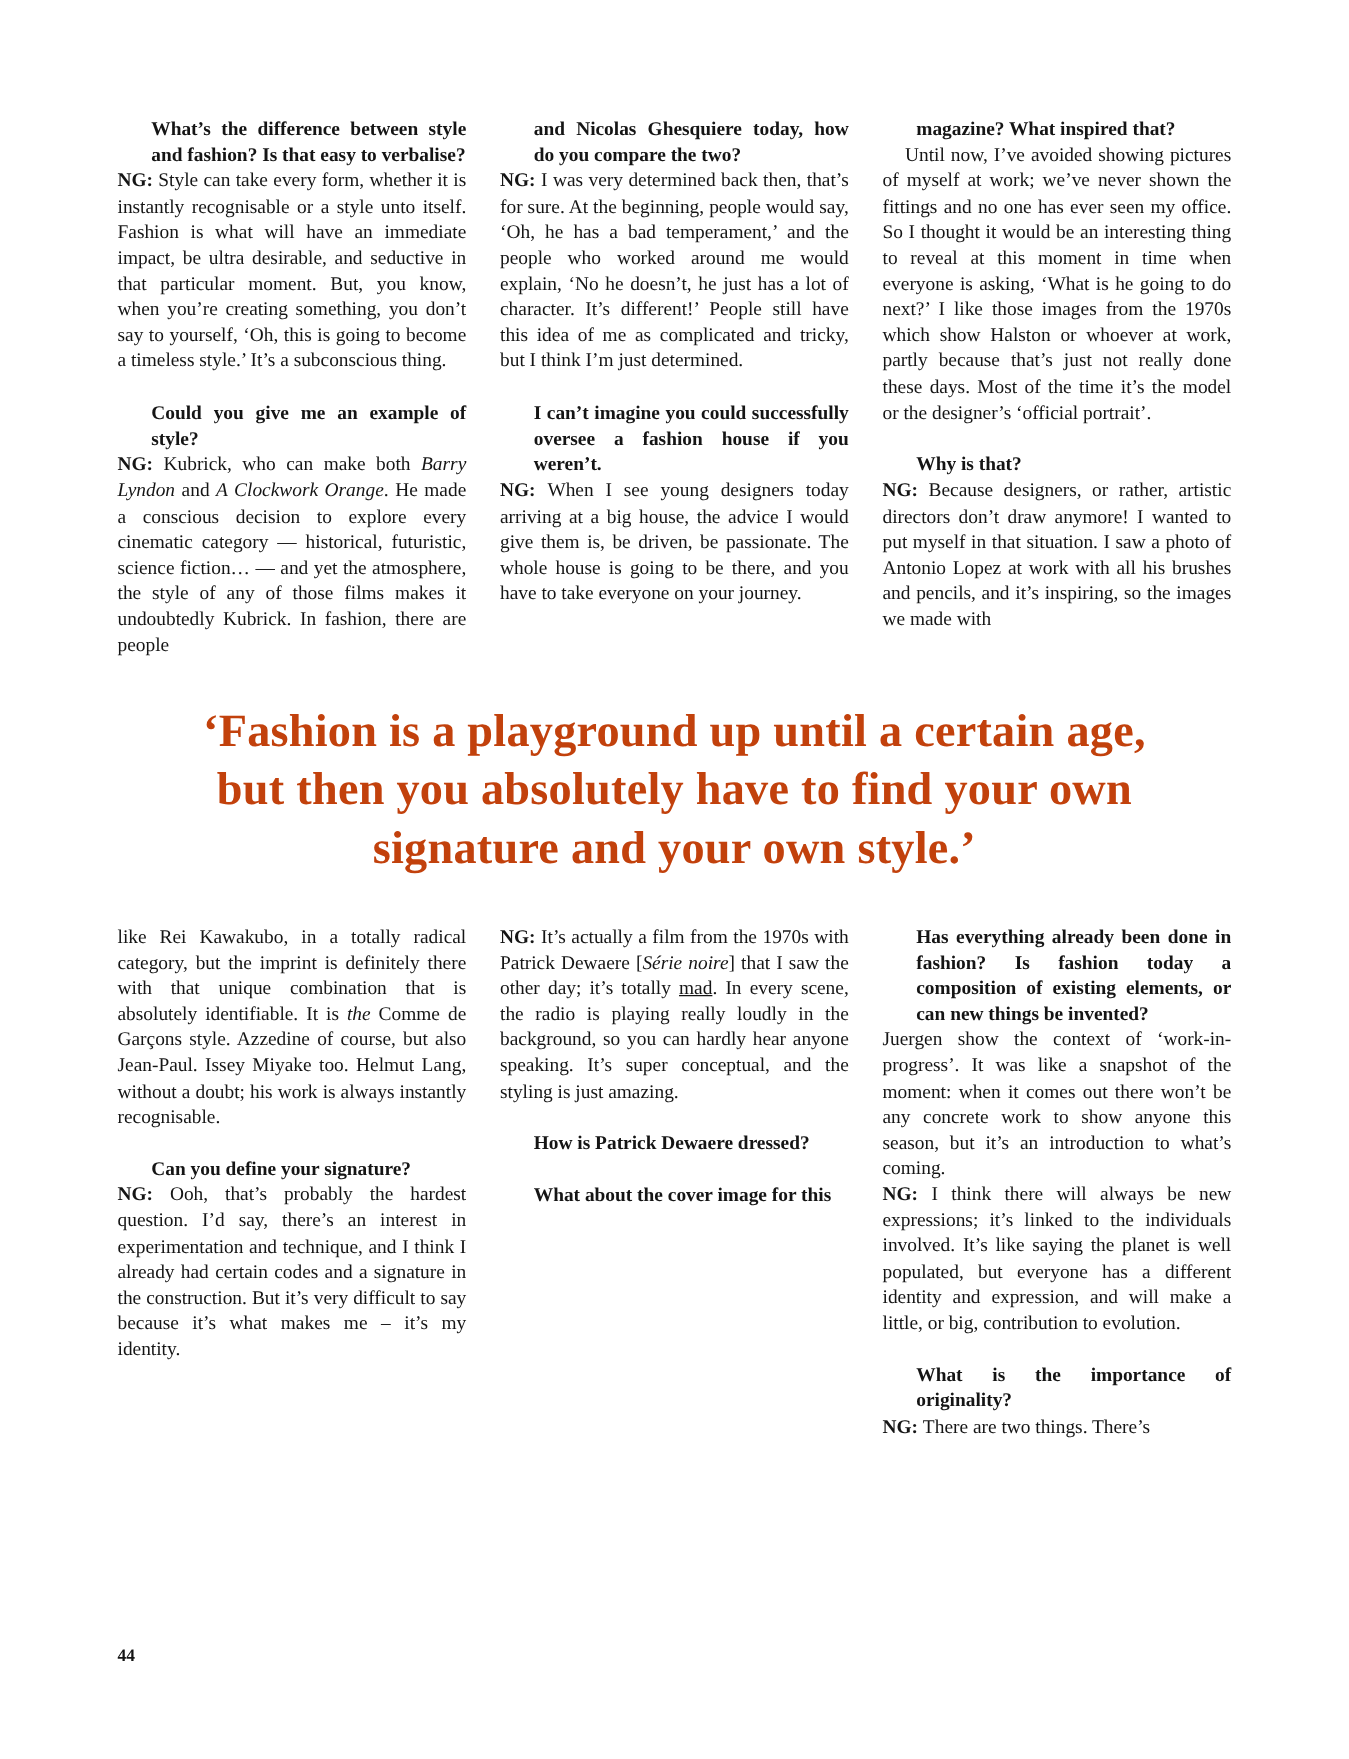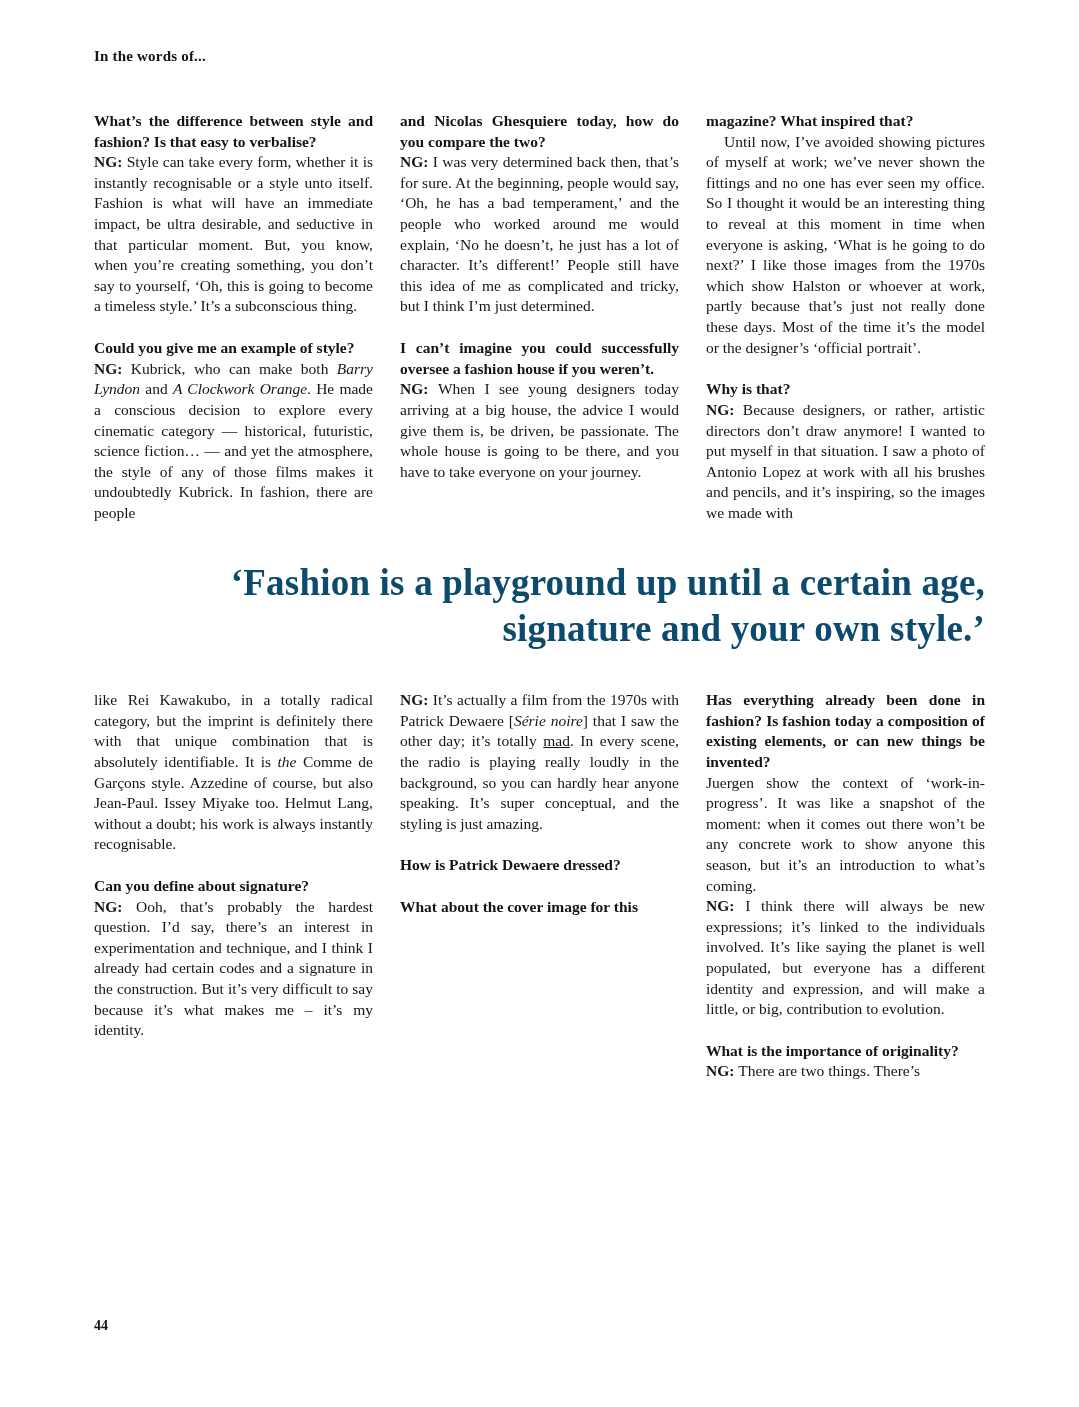--- a/index.html
+++ b/index.html
@@ -26,21 +26,21 @@
   .section.bottom { margin-top: 38px; }
   .col {
     flex: 1 1 0;
     font-size: 15.5px;
     line-height: 1.33;
     text-align: justify;
     hyphens: auto;
     -webkit-hyphens: auto;
   }
   .col p.block { margin: 0; }
-  .col p.block.q { font-weight: bold; }
+  .col p.block.q { font-weight: bold; margin-left: 27px; }
   .col p.block.q:not(:first-child) { margin-top: 21px; }
   .col p.block.indent { text-indent: 18px; }
   .seg.b { font-weight: bold; }
   .seg.i { font-style: italic; }
   .seg.u { text-decoration: underline; }
   .pullquote {
     margin-top: 36px;
     text-align: center;
     font-weight: bold;
     font-size: 37px;
@@ -54,21 +54,20 @@
     top: 1318px;
     font-weight: bold;
     font-size: 14px;
   }
 </style>
 </head>
 <body>
 
 <div class="page">
 
-  <div class="kicker">In the words of...</div>
 
   <div class="section top">
     <div class="col">
         <p class="block q"><span class="seg b">What’s the difference between style and fashion? Is that easy to verbalise?</span></p>
         <p class="block a"><span class="seg b">NG: </span><span class="seg">Style can take every form, whether it is instantly recognisable or a style unto itself. Fashion is what will have an immediate impact, be ultra desirable, and seductive in that particular moment. But, you know, when you’re creating something, you don’t say to yourself, ‘Oh, this is going to become a timeless style.’ It’s a subconscious thing.</span></p>
         <p class="block q"><span class="seg b">Could you give me an example of style?</span></p>
         <p class="block a"><span class="seg b">NG: </span><span class="seg">Kubrick, who can make both </span><span class="seg i">Barry Lyndon</span><span class="seg"> and </span><span class="seg i">A Clockwork Orange</span><span class="seg">. He made a conscious decision to explore every cinematic category — historical, futuristic, science fiction… — and yet the atmosphere, the style of any of those films makes it undoubtedly Kubrick. In fashion, there are people</span></p>
       </div>
     <div class="col">
         <p class="block q"><span class="seg b">and Nicolas Ghesquiere today, how do you compare the two?</span></p>
@@ -77,29 +76,30 @@
         <p class="block a"><span class="seg b">NG: </span><span class="seg">When I see young designers today arriving at a big house, the advice I would give them is, be driven, be passionate. The whole house is going to be there, and you have to take everyone on your journey.</span></p>
       </div>
     <div class="col">
         <p class="block q"><span class="seg b">magazine? What inspired that?</span></p>
         <p class="block a indent"><span class="seg">Until now, I’ve avoided showing pictures of myself at work; we’ve never shown the fittings and no one has ever seen my office. So I thought it would be an interesting thing to reveal at this moment in time when everyone is asking, ‘What is he going to do next?’ I like those images from the 1970s which show Halston or whoever at work, partly because that’s just not really done these days. Most of the time it’s the model or the designer’s ‘official portrait’.</span></p>
         <p class="block q"><span class="seg b">Why is that?</span></p>
         <p class="block a"><span class="seg b">NG: </span><span class="seg">Because designers, or rather, artistic directors don’t draw anymore! I wanted to put myself in that situation. I saw a photo of Antonio Lopez at work with all his brushes and pencils, and it’s inspiring, so the images we made with</span></p>
       </div>
   </div>
 
-  <div class="pullquote" style="color: #0c4a6e; text-align: right;">
+  <div class="pullquote" style="color: #c2410c;">
       <span class="quote-line">‘Fashion is a playground up until a certain age,</span>
+      <span class="quote-line">but then you absolutely have to find your own</span>
       <span class="quote-line">signature and your own style.’</span>
     </div>
 
   <div class="section bottom">
     <div class="col">
         <p class="block p"><span class="seg">like Rei Kawakubo, in a totally radical category, but the imprint is definitely there with that unique combination that is absolutely identifiable. It is </span><span class="seg i">the</span><span class="seg"> Comme de Garçons style. Azzedine of course, but also Jean-Paul. Issey Miyake too. Helmut Lang, without a doubt; his work is always instantly recognisable.</span></p>
-        <p class="block q"><span class="seg b">Can you define about signature?</span></p>
+        <p class="block q"><span class="seg b">Can you define your signature?</span></p>
         <p class="block a"><span class="seg b">NG: </span><span class="seg">Ooh, that’s probably the hardest question. I’d say, there’s an interest in experimentation and technique, and I think I already had certain codes and a signature in the construction. But it’s very difficult to say because it’s what makes me – it’s my identity.</span></p>
       </div>
     <div class="col">
         <p class="block a"><span class="seg b">NG: </span><span class="seg">It’s actually a film from the 1970s with Patrick Dewaere [</span><span class="seg i">Série noire</span><span class="seg">] that I saw the other day; it’s totally </span><span class="seg u">mad</span><span class="seg">. In every scene, the radio is playing really loudly in the background, so you can hardly hear anyone speaking. It’s super conceptual, and the styling is just amazing.</span></p>
         <p class="block q"><span class="seg b">How is Patrick Dewaere dressed?</span></p>
         <p class="block q"><span class="seg b">What about the cover image for this</span></p>
       </div>
     <div class="col">
         <p class="block q"><span class="seg b">Has everything already been done in fashion? Is fashion today a composition of existing elements, or can new things be invented?</span></p>
         <p class="block p"><span class="seg">Juergen show the context of ‘work-in-progress’. It was like a snapshot of the moment: when it comes out there won’t be any concrete work to show anyone this season, but it’s an introduction to what’s coming.</span></p>

